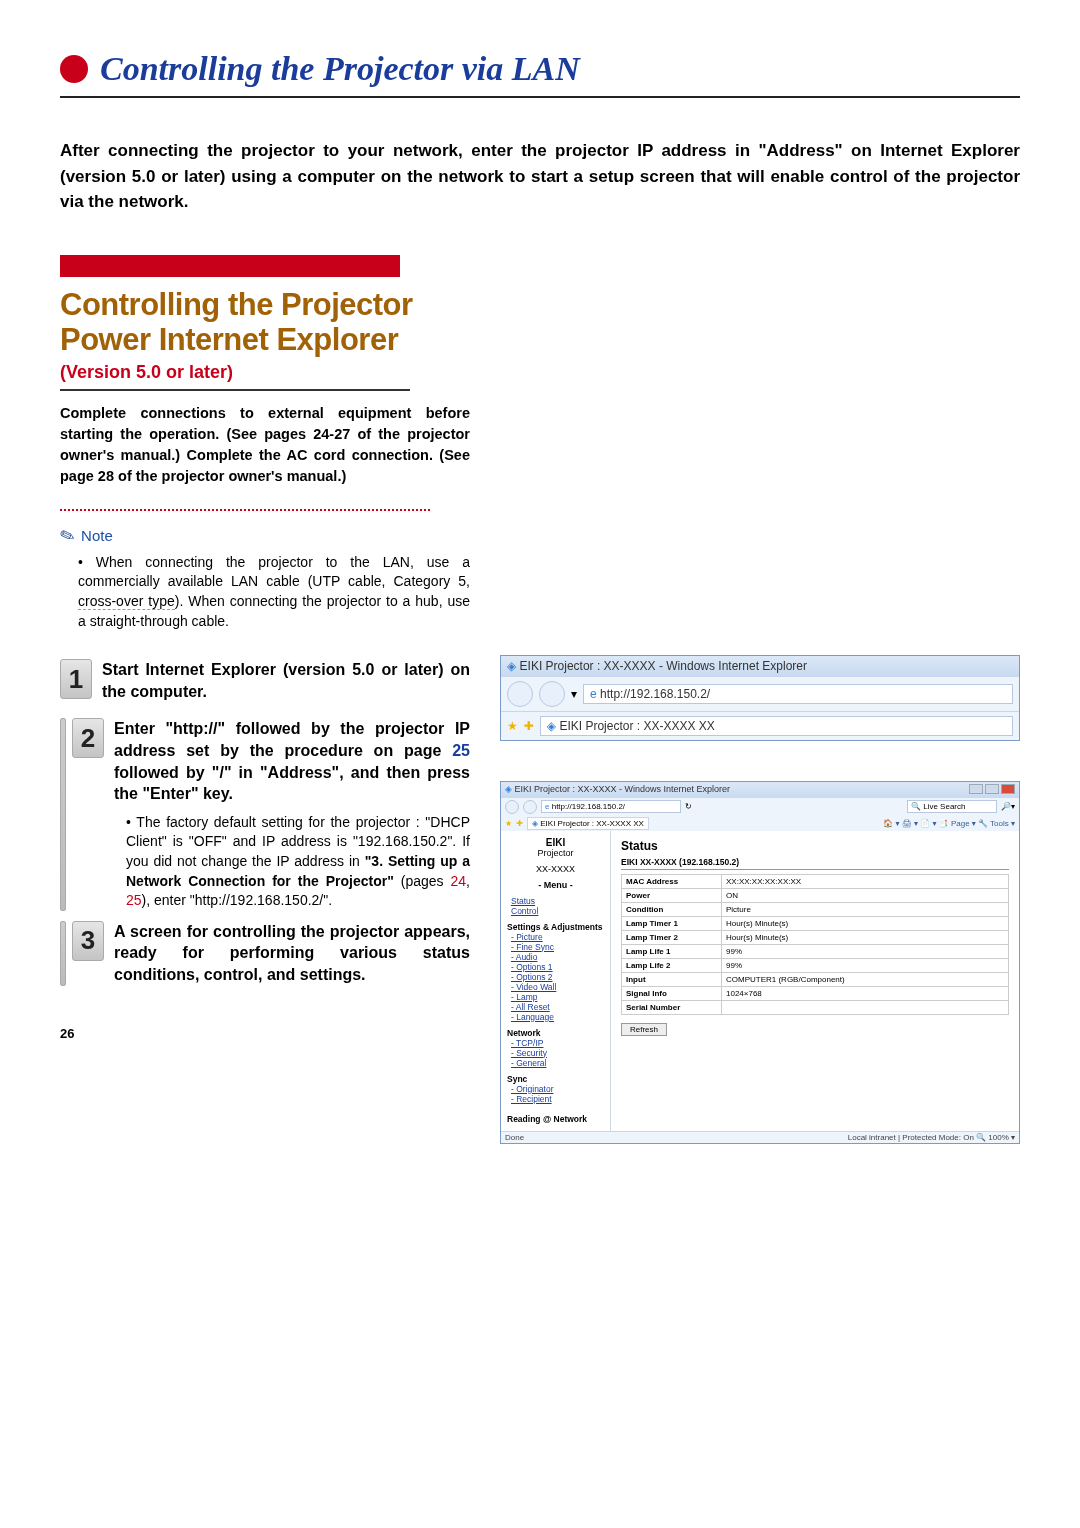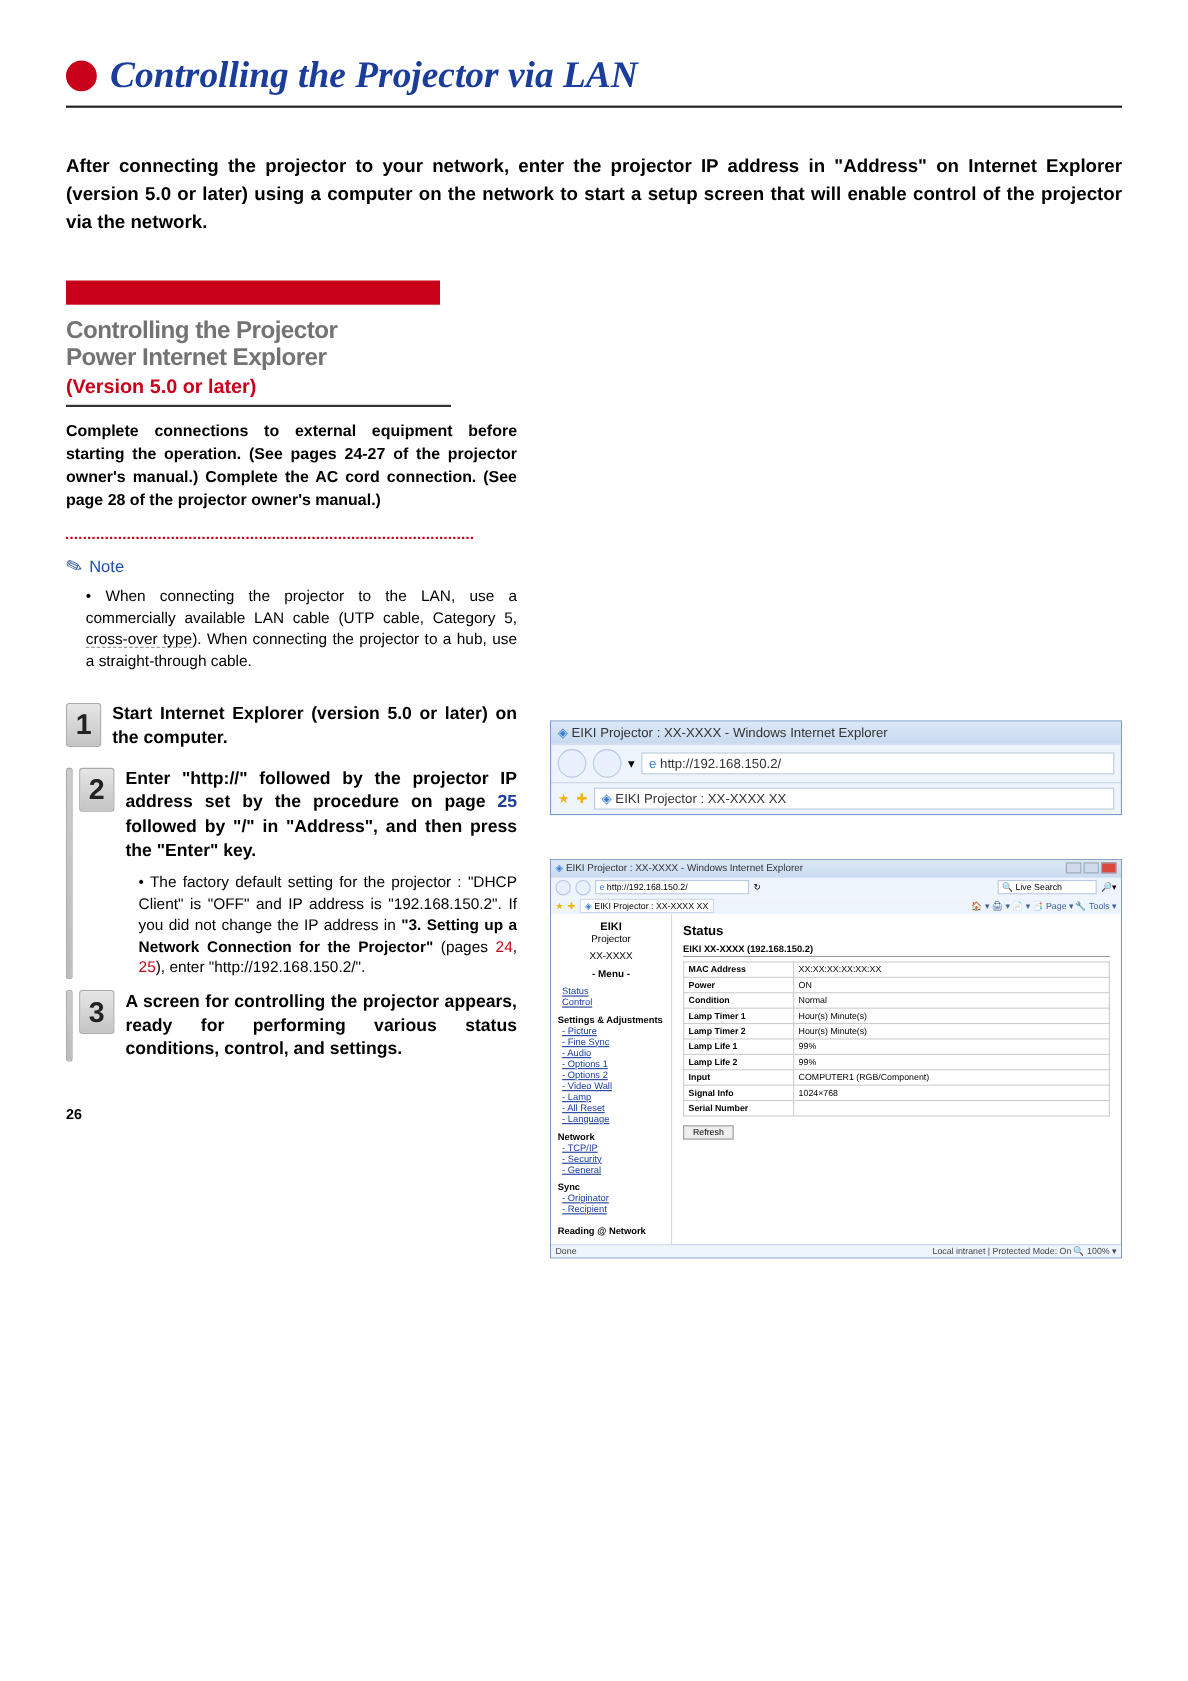--- a/index.html
+++ b/index.html
@@ -52,23 +52,23 @@
     flex: 1;
     padding-top: 400px;
   }
   .red-bar {
     height: 22px;
     background: #c9001a;
     width: 340px;
     margin-bottom: 10px;
   }
   .sub-heading {
-    font-size: 22px;
+    font-size: 31px;
     font-weight: 900;
-    color: #737373;
+    color: #a16207;
     line-height: 1.15;
     letter-spacing: -0.5px;
   }
   .sub-version {
     font-size: 18px;
     font-weight: 900;
     color: #c9001a;
     margin-top: 4px;
   }
   .thin-line {
@@ -400,21 +400,21 @@
                 <tr>
                   <td>MAC Address</td>
                   <td>XX:XX:XX:XX:XX:XX</td>
                 </tr>
             <tr>
                   <td>Power</td>
                   <td>ON</td>
                 </tr>
             <tr>
                   <td>Condition</td>
-                  <td>Normal</td>
+                  <td>Picture</td>
                 </tr>
             <tr>
                   <td>Lamp Timer 1</td>
                   <td>Hour(s) Minute(s)</td>
                 </tr>
             <tr>
                   <td>Lamp Timer 2</td>
                   <td>Hour(s) Minute(s)</td>
                 </tr>
             <tr>

